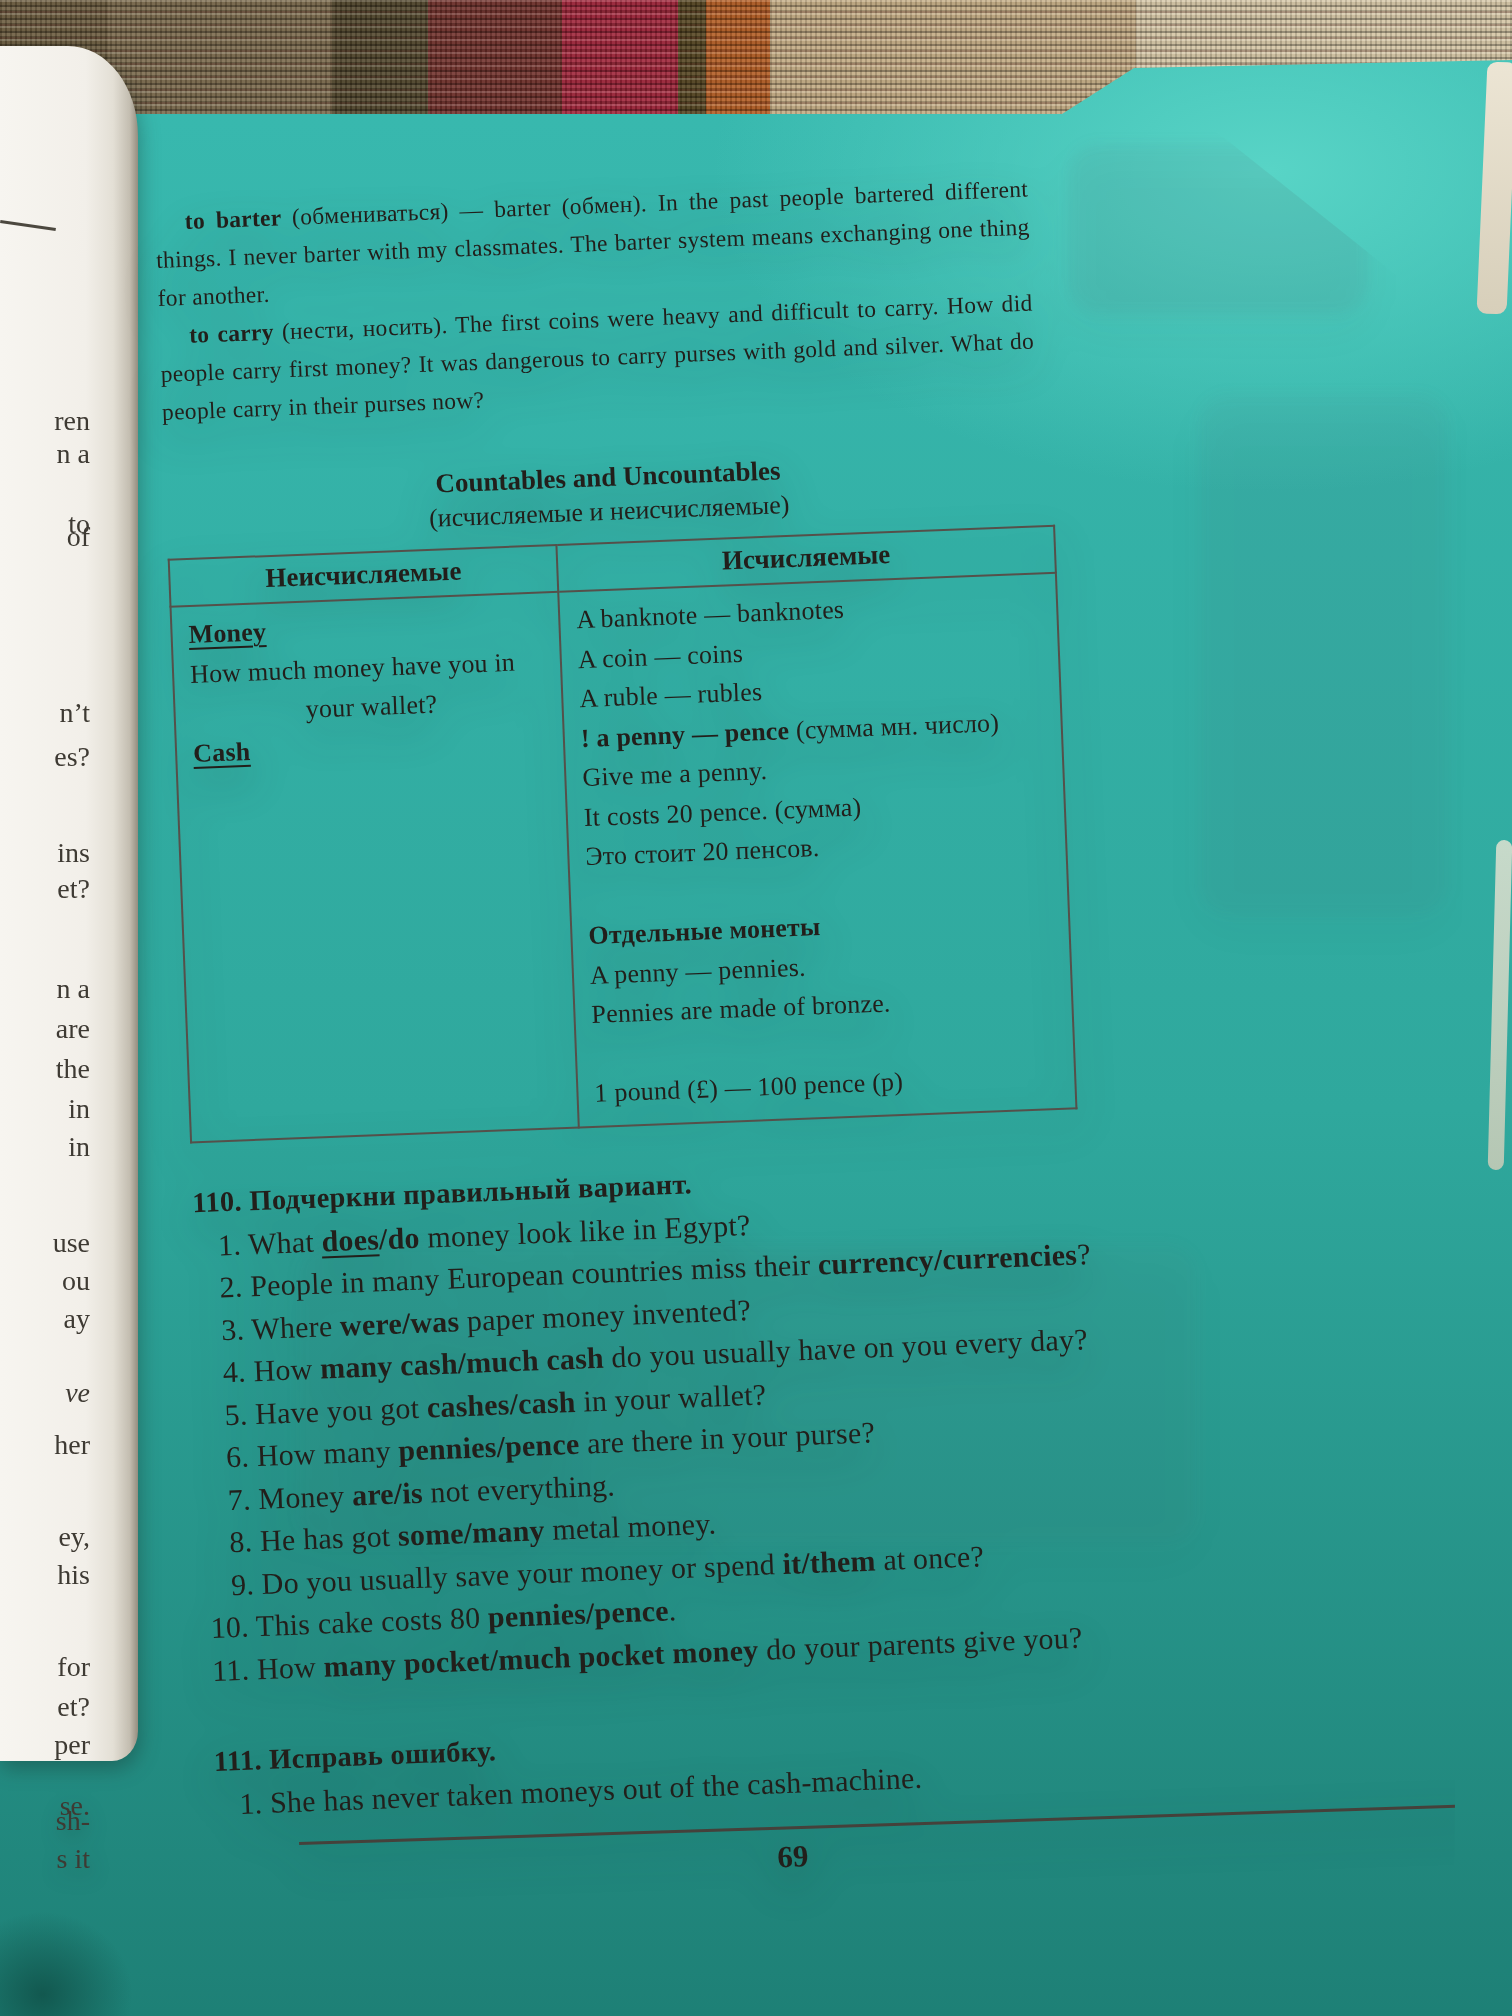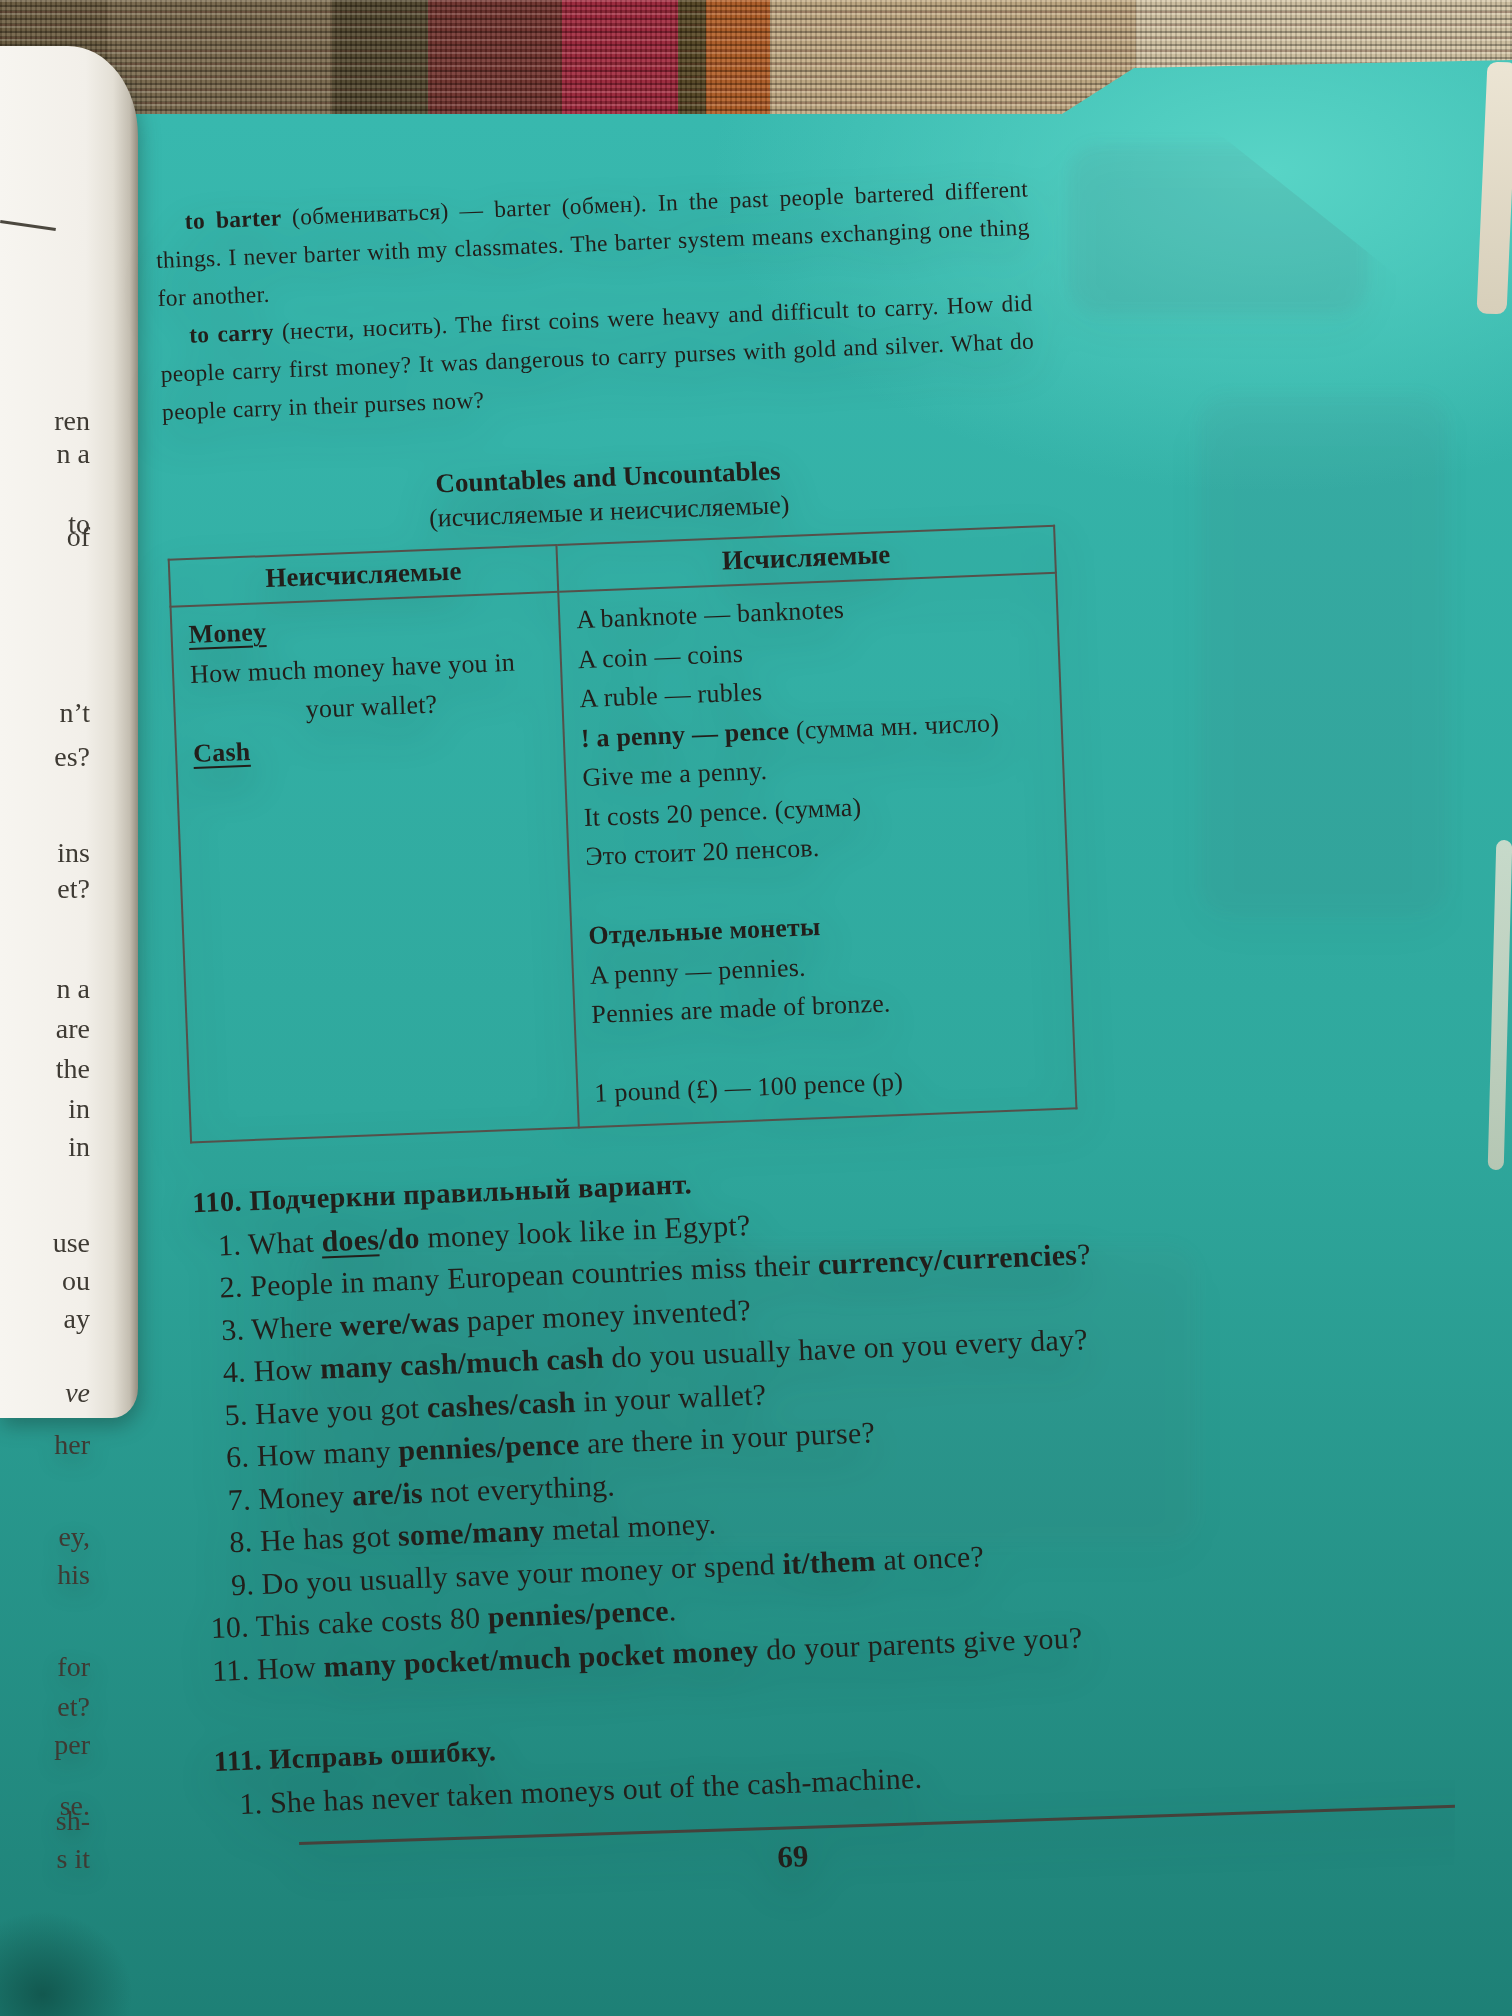--- a/index.html
+++ b/index.html
@@ -23,21 +23,21 @@
 
   
   .sliver{position:absolute;z-index:2;background:linear-gradient(180deg,#ece5d4,#d7cfba);border-radius:10px;}
   .s1{right:0;top:62px;width:30px;height:252px;transform:rotate(2.5deg);}
   .s2{right:4px;top:840px;width:16px;height:330px;opacity:.8;transform:rotate(1.5deg);}
 
   .teal-shade{position:absolute;z-index:2;left:0;top:1872px;width:170px;height:144px;
     background:radial-gradient(120px 110px at 25% 85%, #12584f 0%, rgba(18,88,79,0) 75%);}
 
   
-  .prev-page{position:absolute;z-index:3;left:0;top:46px;width:138px;height:1372px;
+  .prev-page{position:absolute;z-index:3;left:0;top:46px;width:138px;height:1715px;
     background:linear-gradient(90deg,#f7f5f0 0%,#f2efe9 62%,#e3dfd5 82%,#c3bdb0 94%,#948d7f 100%);
     border-radius:0 70px 26px 0 / 0 90px 30px 0;
     filter:drop-shadow(2px 8px 10px rgba(20,40,35,.35));}
   .frag{position:absolute;right:48px;font-size:28px;line-height:30px;color:#3e3a33;white-space:pre;}
   .prev-rule{position:absolute;left:0;top:178px;width:56px;height:3px;background:#4c483f;transform:rotate(8deg);}
 
   
   .page{position:absolute;z-index:4;left:88px;top:54px;width:1392px;height:1948px;
     background:
       radial-gradient(1200px 700px at 75% 100%, rgba(120,110,90,.10), rgba(0,0,0,0) 70%),

